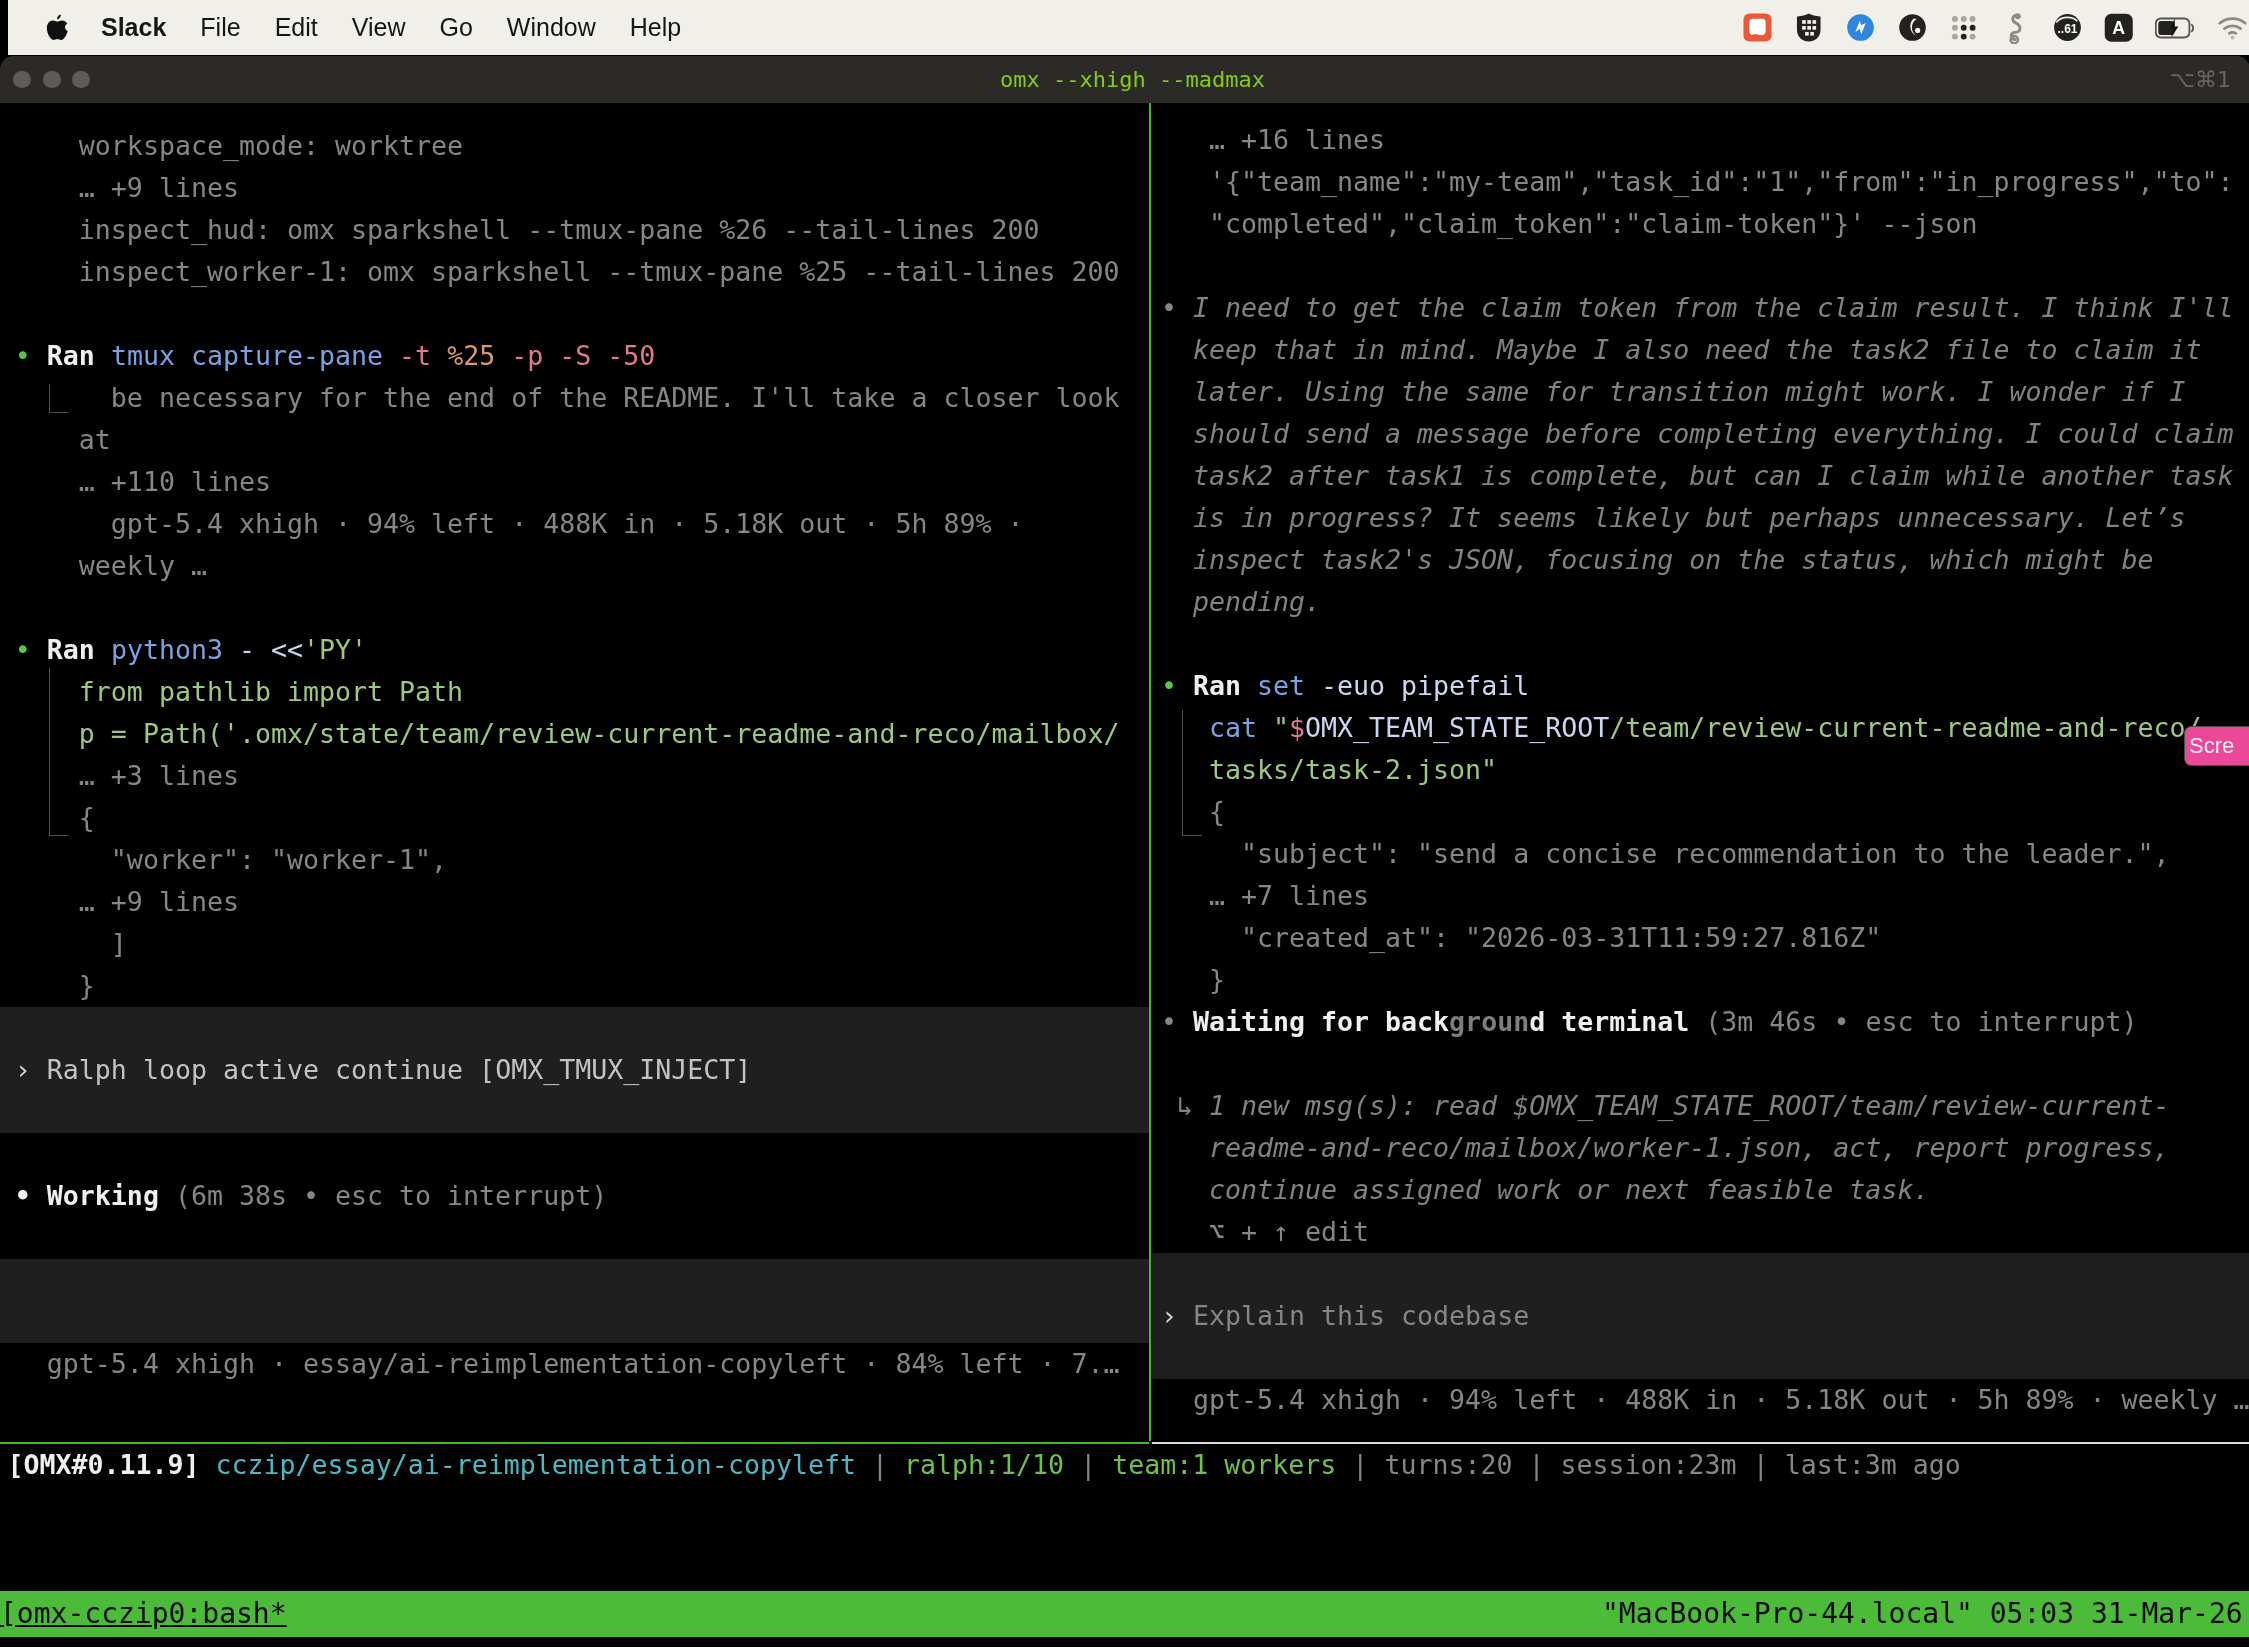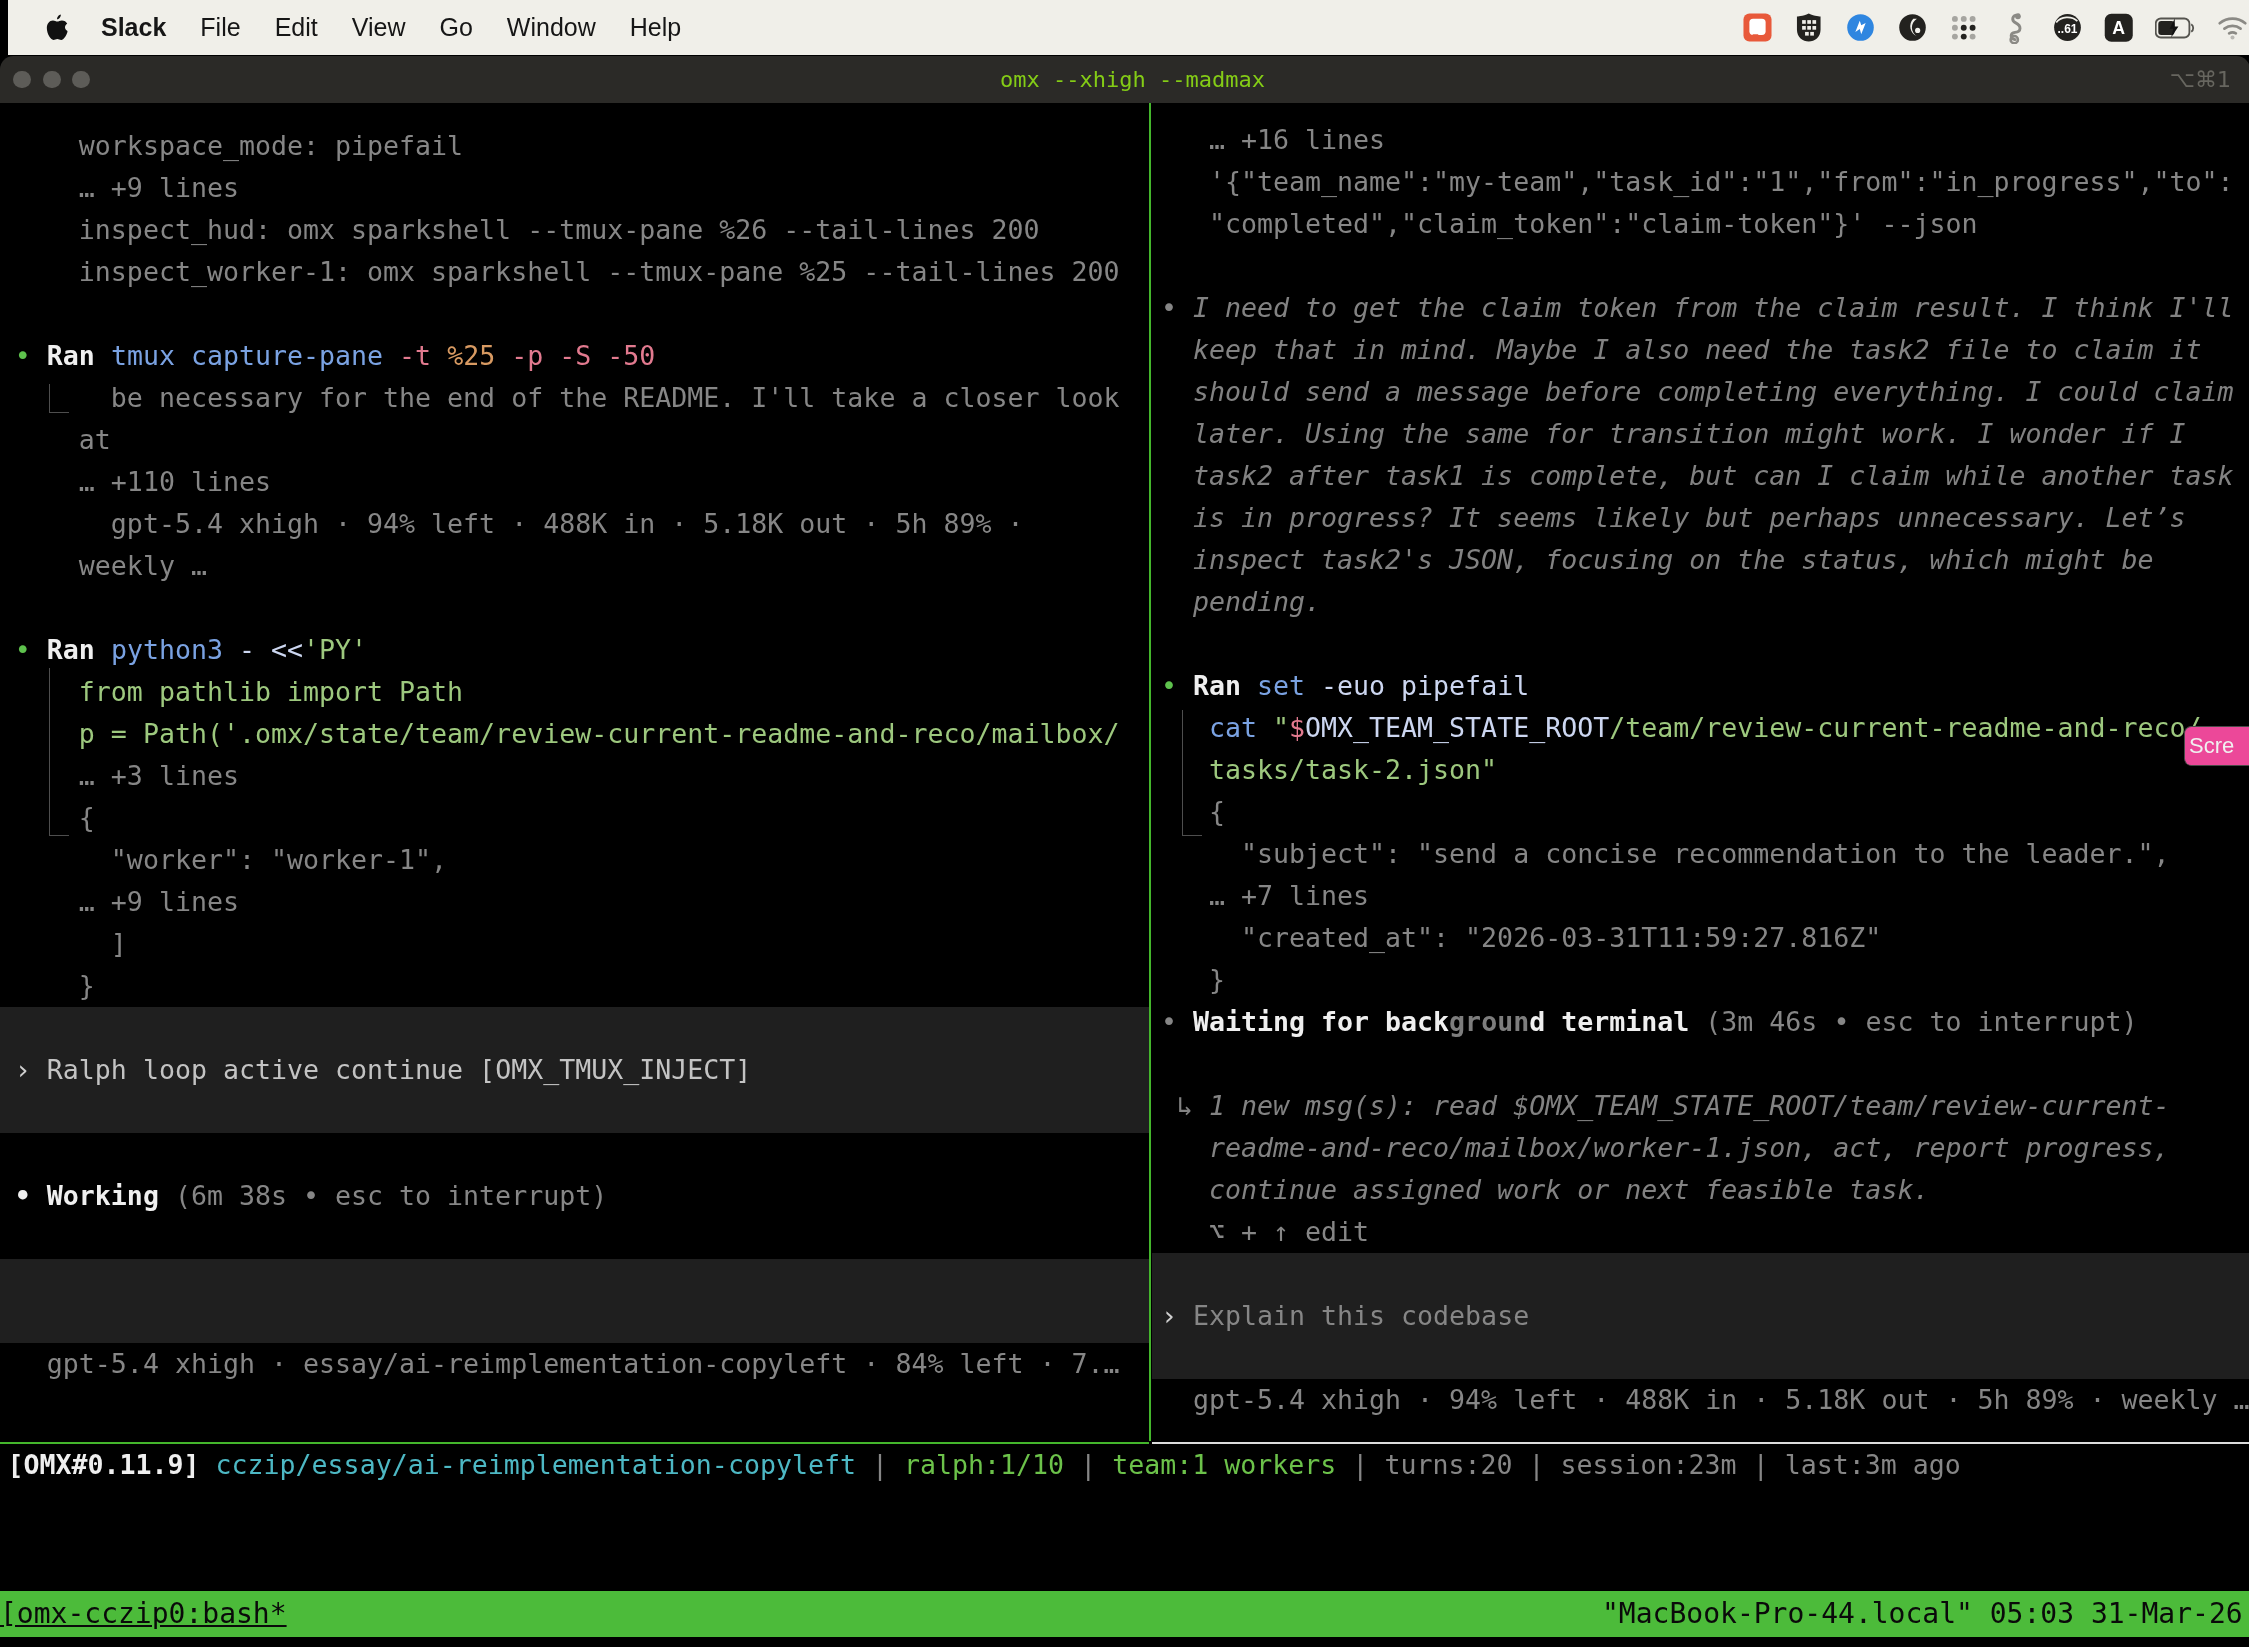--- a/index.html
+++ b/index.html
@@ -153,21 +153,21 @@
 
   <div id="window-top">
     <div class="tlight" style="left:13.3px;"></div>
     <div class="tlight" style="left:43px;"></div>
     <div class="tlight" style="left:72px;"></div>
     <div id="title-text">omx --xhigh --madmax</div>
     <div id="title-shortcut">⌥⌘1</div>
   </div>
 
   <div id="pane-left" class="pane">
-      <div class="tl"><span class="c-g">    workspace_mode: pipefail</span></div>
+      <div class="tl"><span class="c-g">    workspace_mode: worktree</span></div>
       <div class="tl"><span class="c-g">    … +9 lines</span></div>
       <div class="tl"><span class="c-g">    inspect_hud: omx sparkshell --tmux-pane %26 --tail-lines 200</span></div>
       <div class="tl"><span class="c-g">    inspect_worker-1: omx sparkshell --tmux-pane %25 --tail-lines 200</span></div>
       <div class="tl"></div>
       <div class="tl"><span class="c-gb">• </span><span class="c-w">Ran </span><span class="c-b">tmux capture-pane </span><span class="c-pk">-t </span><span class="c-or">%25 </span><span class="c-pk">-p -S -50</span></div>
       <div class="tl"><span class="c-g">      be necessary for the end of the README. I'll take a closer look</span></div>
       <div class="tl"><span class="c-g">    at</span></div>
       <div class="tl"><span class="c-g">    … +110 lines</span></div>
       <div class="tl"><span class="c-g">      gpt-5.4 xhigh · 94% left · 488K in · 5.18K out · 5h 89% ·</span></div>
       <div class="tl"><span class="c-g">    weekly …</span></div>
@@ -191,22 +191,22 @@
       <div class="tl band"></div>
       <div class="tl"><span class="c-g">  gpt-5.4 xhigh · essay/ai-reimplementation-copyleft · 84% left · 7.…</span></div>
     </div>
   <div id="pane-right" class="pane">
       <div class="tl"><span class="c-g">   … +16 lines</span></div>
       <div class="tl"><span class="c-g">   '{"team_name":"my-team","task_id":"1","from":"in_progress","to":</span></div>
       <div class="tl"><span class="c-g">   "completed","claim_token":"claim-token"}' --json</span></div>
       <div class="tl"></div>
       <div class="tl"><span class="c-g">• </span><span class="c-it">I need to get the claim token from the claim result. I think I'll</span></div>
       <div class="tl"><span class="c-it">  keep that in mind. Maybe I also need the task2 file to claim it</span></div>
+      <div class="tl"><span class="c-it">  later. Using the same for transition might work. I wonder if I</span></div>
       <div class="tl"><span class="c-it">  should send a message before completing everything. I could claim</span></div>
-      <div class="tl"><span class="c-it">  later. Using the same for transition might work. I wonder if I</span></div>
       <div class="tl"><span class="c-it">  task2 after task1 is complete, but can I claim while another task</span></div>
       <div class="tl"><span class="c-it">  is in progress? It seems likely but perhaps unnecessary. Let’s</span></div>
       <div class="tl"><span class="c-it">  inspect task2's JSON, focusing on the status, which might be</span></div>
       <div class="tl"><span class="c-it">  pending.</span></div>
       <div class="tl"></div>
       <div class="tl"><span class="c-gb">• </span><span class="c-w">Ran </span><span class="c-b">set</span><span class="c-lav"> -euo pipefail</span></div>
       <div class="tl"><span class="c-b">   cat </span><span class="c-gr">"</span><span class="c-pk">$</span><span class="c-lav">OMX_TEAM_STATE_ROOT</span><span class="c-gr">/team/review-current-readme-and-reco/</span></div>
       <div class="tl"><span class="c-gr">   tasks/task-2.json"</span></div>
       <div class="tl"><span class="c-g">   {</span></div>
       <div class="tl"><span class="c-g">     "subject": "send a concise recommendation to the leader.",</span></div>

